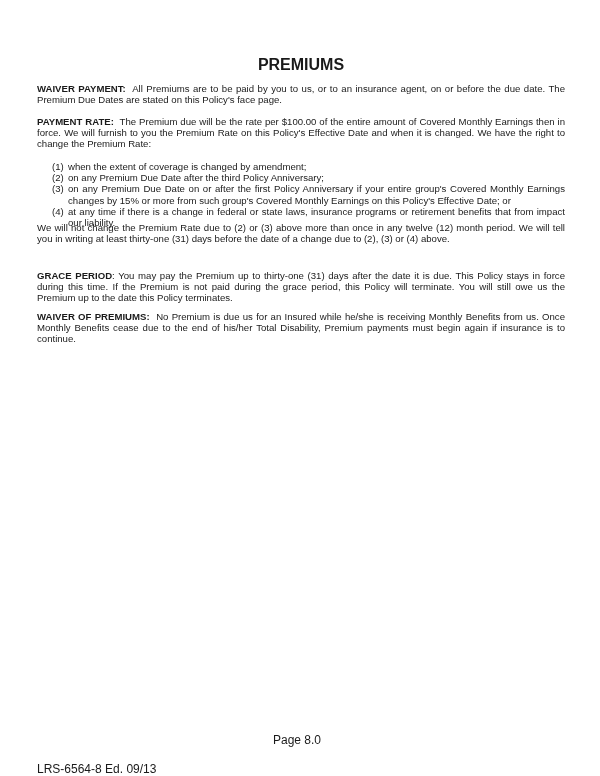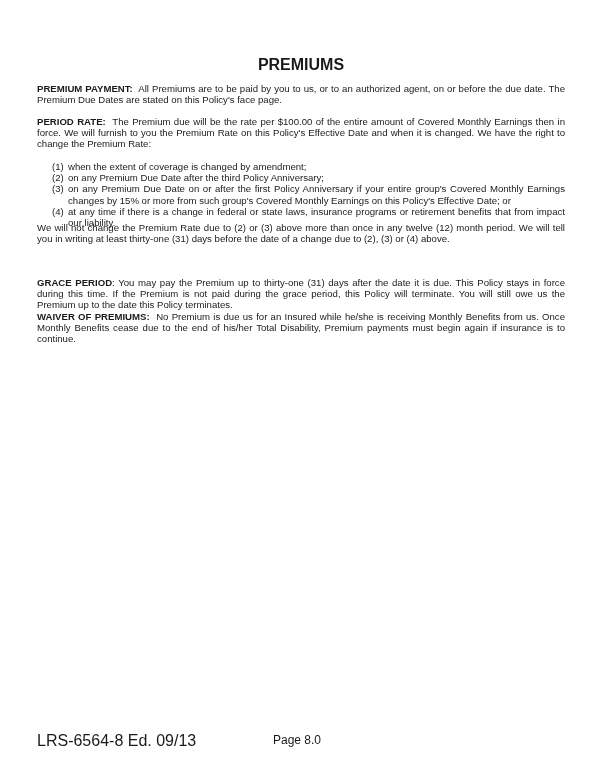--- a/index.html
+++ b/index.html
@@ -15,38 +15,38 @@
   }
   .para { position: absolute; left: 0; width: 528px; text-align: justify; margin: 0; }
   .para b { font-weight: bold; }
   .p1 { top: 83px; }
   .p2 { top: 116px; }
   .list { position: absolute; left: 15px; top: 161px; width: 513px; margin: 0; padding: 0; list-style: none; }
   .list li { display: flex; text-align: justify; }
   .list .num { width: 16px; flex: 0 0 16px; }
   .list .txt { flex: 1; }
   .p3 { top: 222px; }
-  .p4 { top: 277px; }
+  .p4 { top: 270px; }
   .p5 { top: 311px; }
-  .footer-left { position: absolute; left: 37px; top: 735px; font-size: 16px; }
+  .footer-left { position: absolute; left: 37px; top: 764px; font-size: 12px; }
   .footer-center { position: absolute; left: 273px; top: 735px; font-size: 12px; }
 </style>
 </head>
 <body>
 
 <div class="page">
   <div class="title">PREMIUMS</div>
 
   <p class="para p1">
-    <b>PREMIUM PAYMENT:</b>&nbsp;
-    <span>All Premiums are to be paid by you to us, or to an authorized agent, on or before the due date. The Premium Due Dates are stated on this Policy's face page.</span>
+    <b>WAIVER PAYMENT:</b>&nbsp;
+    <span>All Premiums are to be paid by you to us, or to an insurance agent, on or before the due date. The Premium Due Dates are stated on this Policy's face page.</span>
   </p>
 
   <p class="para p2">
-    <b>PERIOD RATE:</b>&nbsp;
+    <b>PAYMENT RATE:</b>&nbsp;
     <span>The Premium due will be the rate per $100.00 of the entire amount of Covered Monthly Earnings then in force.  We will furnish to you the Premium Rate on this Policy's Effective Date and when it is changed.  We have the right to change the Premium Rate:</span>
   </p>
 
   <ul class="list">
     <li>
       <span class="num">(1)</span>
       <span class="txt">when the extent of coverage is changed by amendment;</span>
     </li>
     <li>
       <span class="num">(2)</span>

